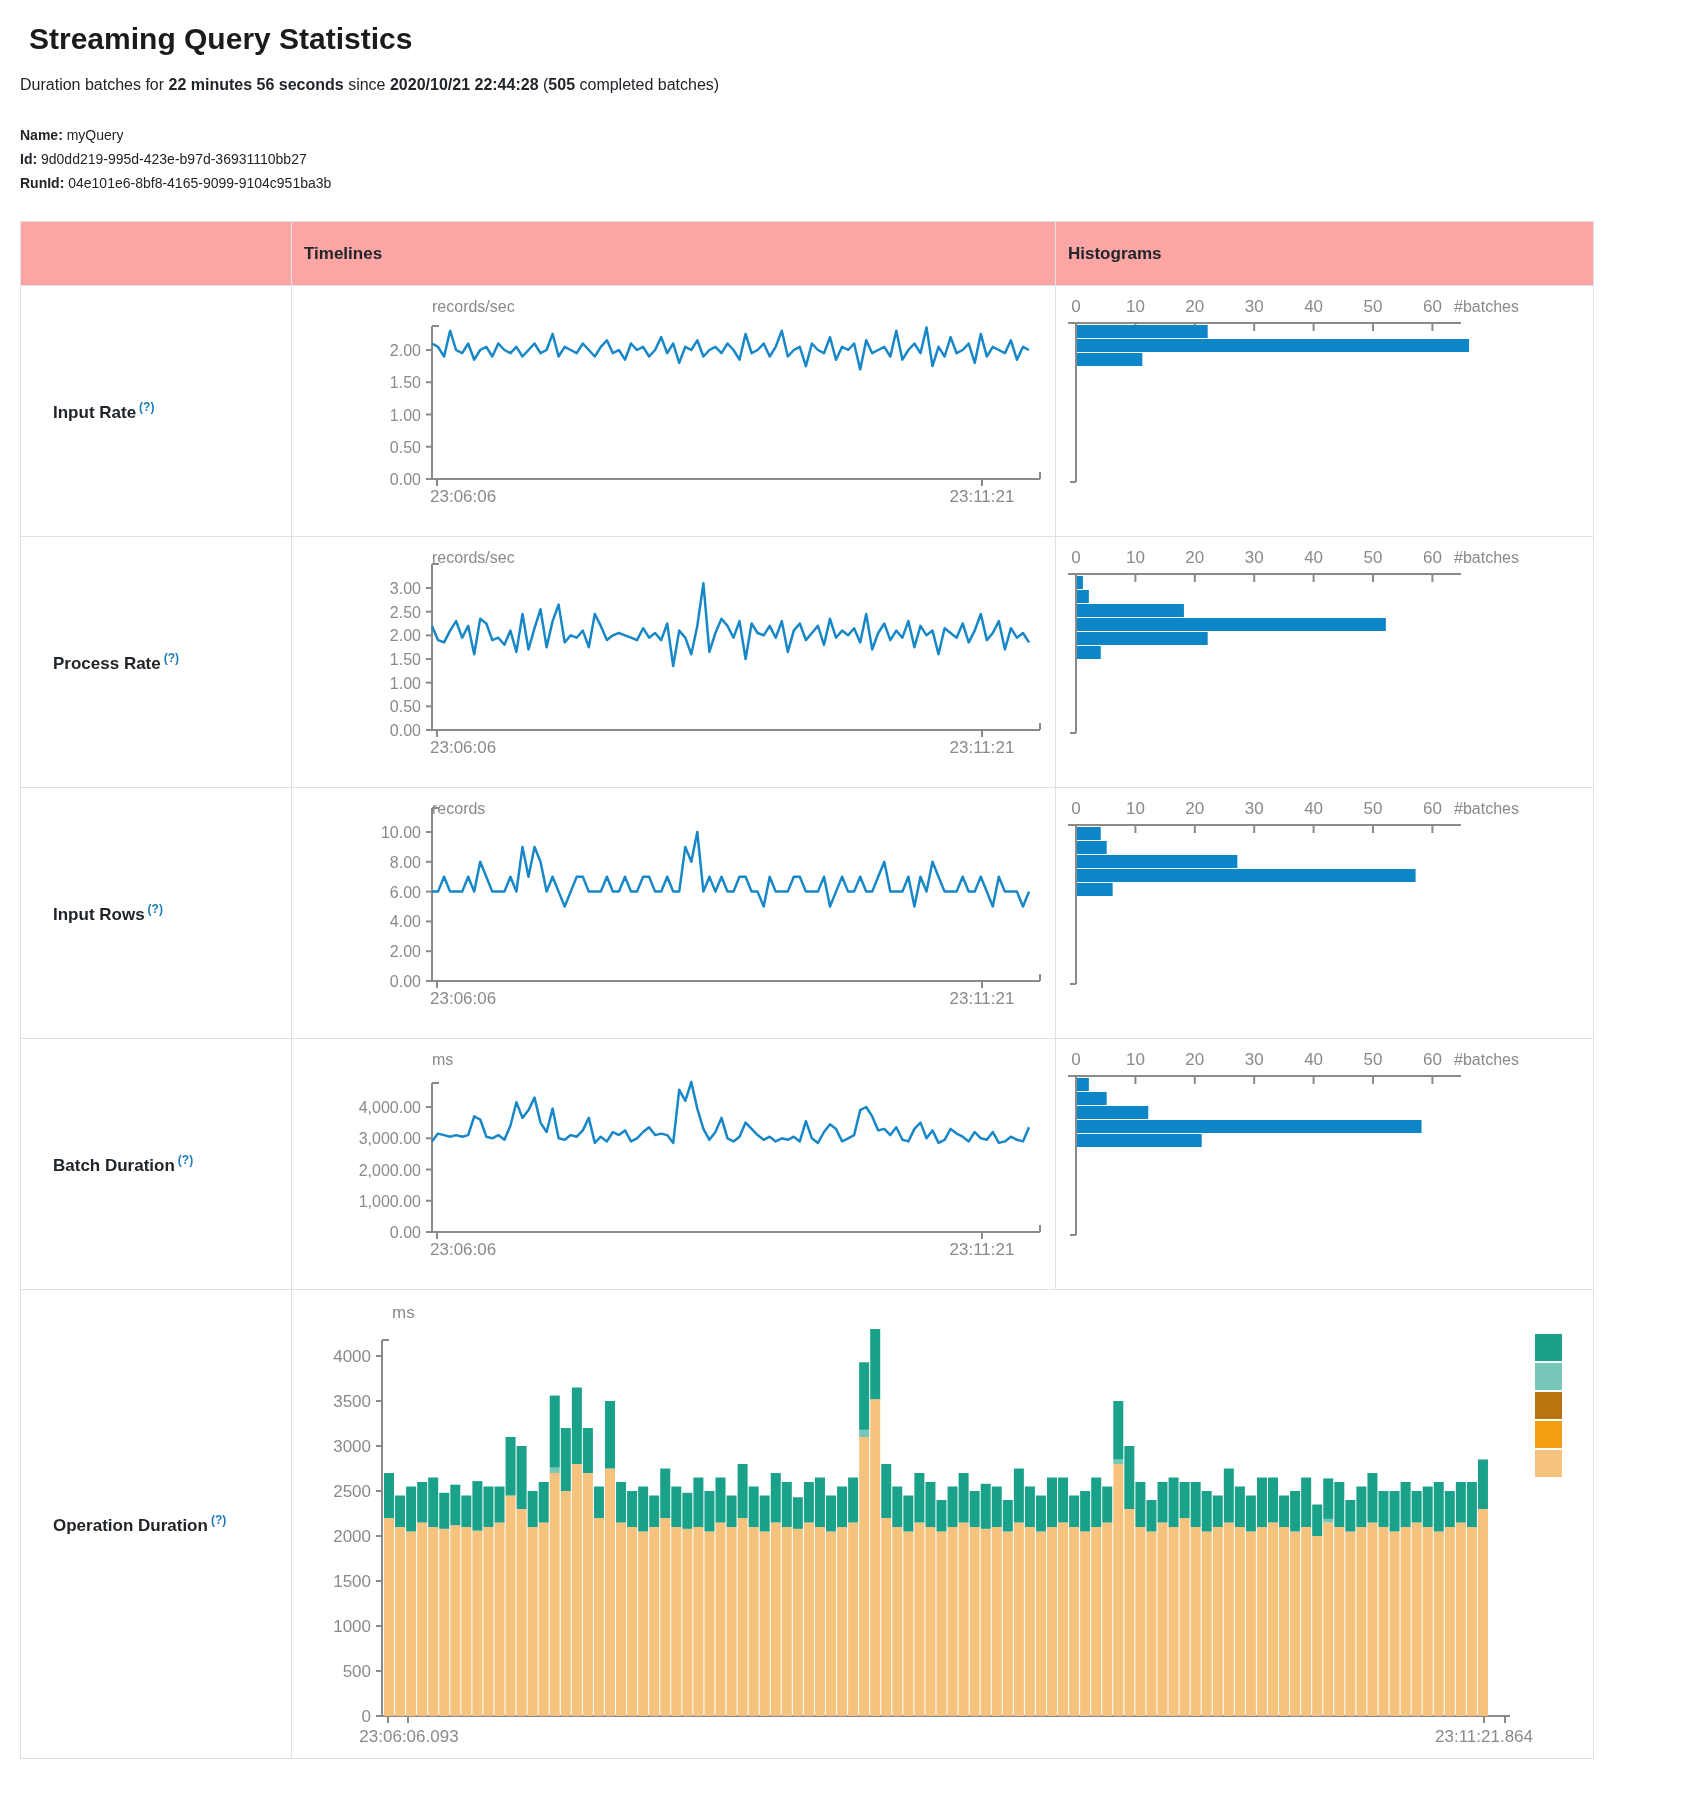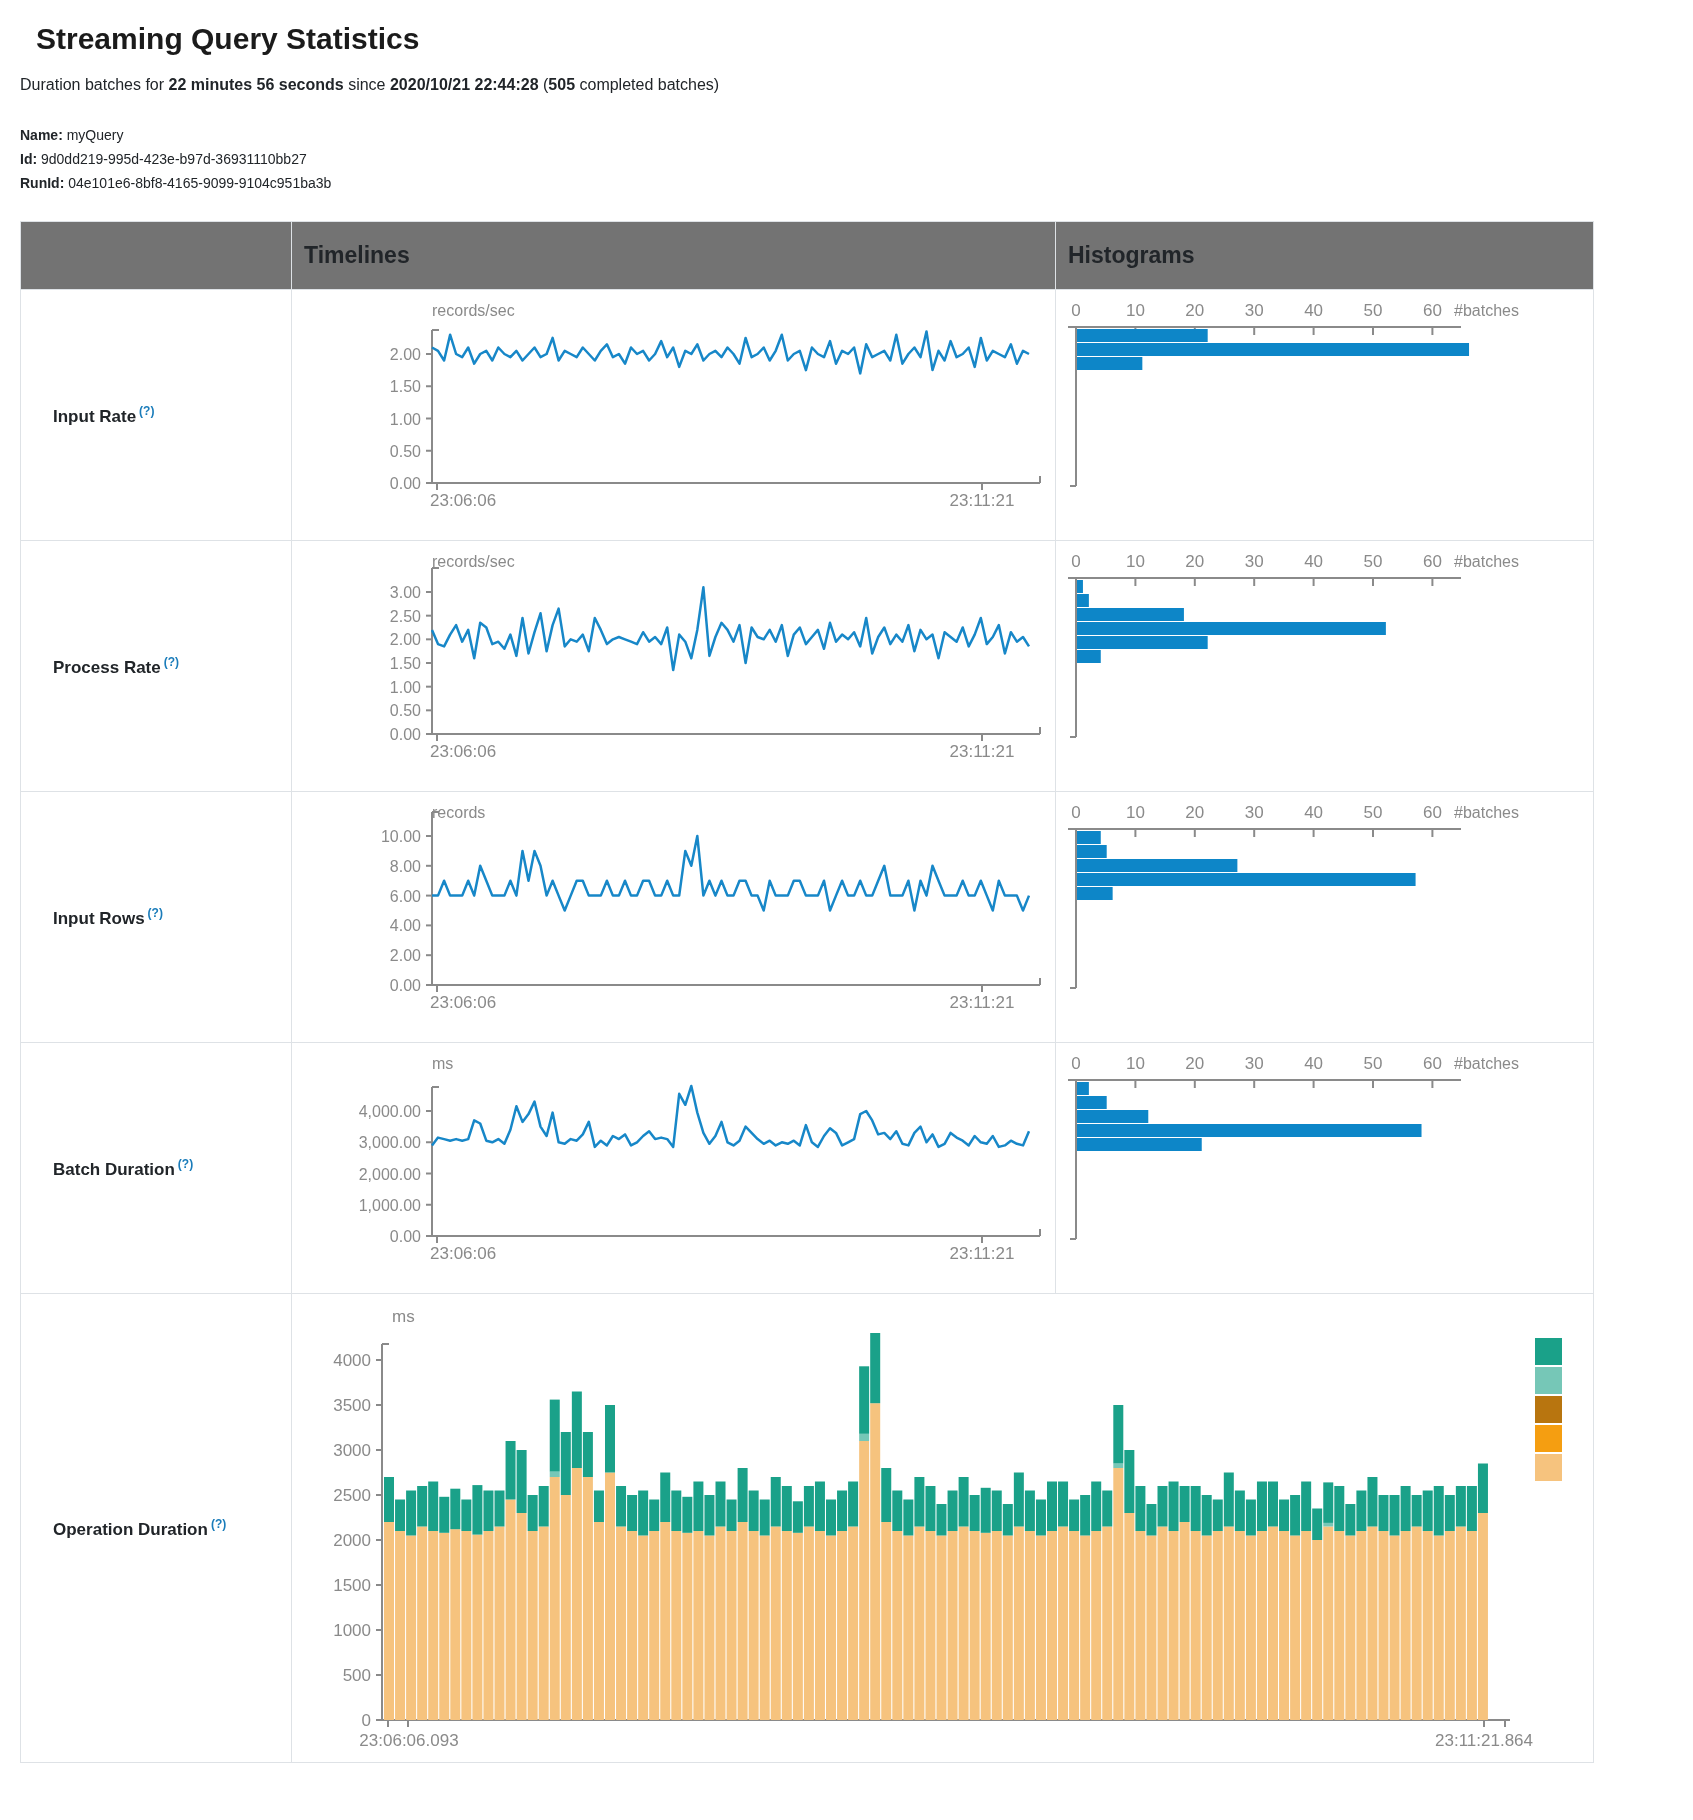--- a/index.html
+++ b/index.html
@@ -1,25 +1,25 @@
 <!DOCTYPE html>
 <html><head>
 <meta charset="utf-8">
 <style>
   html,body{margin:0;padding:0;background:#fff;color:#212529;
     font-family:"Liberation Sans","DejaVu Sans",sans-serif;}
   .content{padding:14px 20px;width:1653px;}
-  h1{font-size:30px;font-weight:bold;margin:8px 0 20px 16px;color:#1b1b1b;letter-spacing:0;}
+  h1{font-size:30px;font-weight:bold;margin:8px 0 20px 9px;color:#1b1b1b;letter-spacing:0;}
   .subtitle{font-size:16px;margin:0 0 30px 0;color:#212529;}
   .subtitle b{font-weight:bold;}
   .meta{font-size:14px;line-height:1.7;margin:0 0 24px 0;}
   .meta .lbl{font-weight:bold;}
   table.stats{border-collapse:collapse;margin-top:26px;table-layout:fixed;}
   table.stats th,table.stats td{border:1px solid #dee2e6;}
-  th.colhead{text-align:left;font-size:23px;font-weight:bold;padding:20px 12px;color:#212529;background:#737373;}
+  th.colhead{text-align:left;font-size:17px;font-weight:bold;padding:20px 12px;color:#212529;background:#fca5a5;}
   td.rowlabel{vertical-align:middle;padding-left:32px;font-size:17px;font-weight:bold;color:#212529;}
   td.chartcell{padding:0;vertical-align:top;}
   sup.help{color:#1a7cba;font-size:12px;font-weight:bold;margin-left:3px;}
   svg{display:block;}
 </style>
 </head>
 <body>
 
 <div class="content">
   <h1>Streaming Query Statistics</h1>

